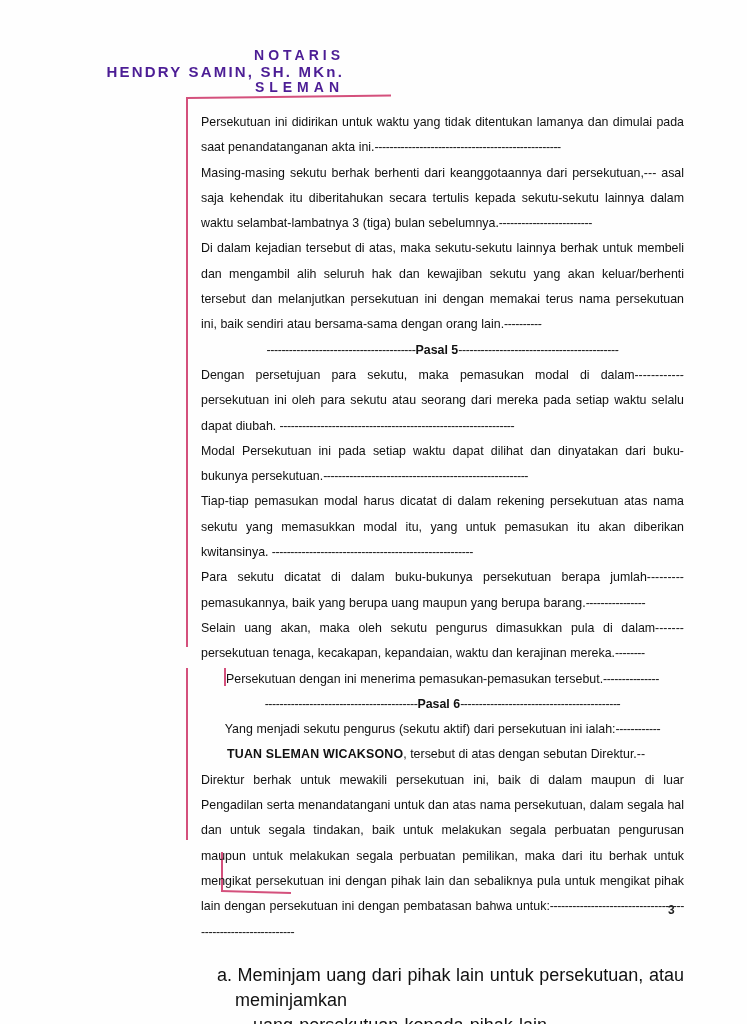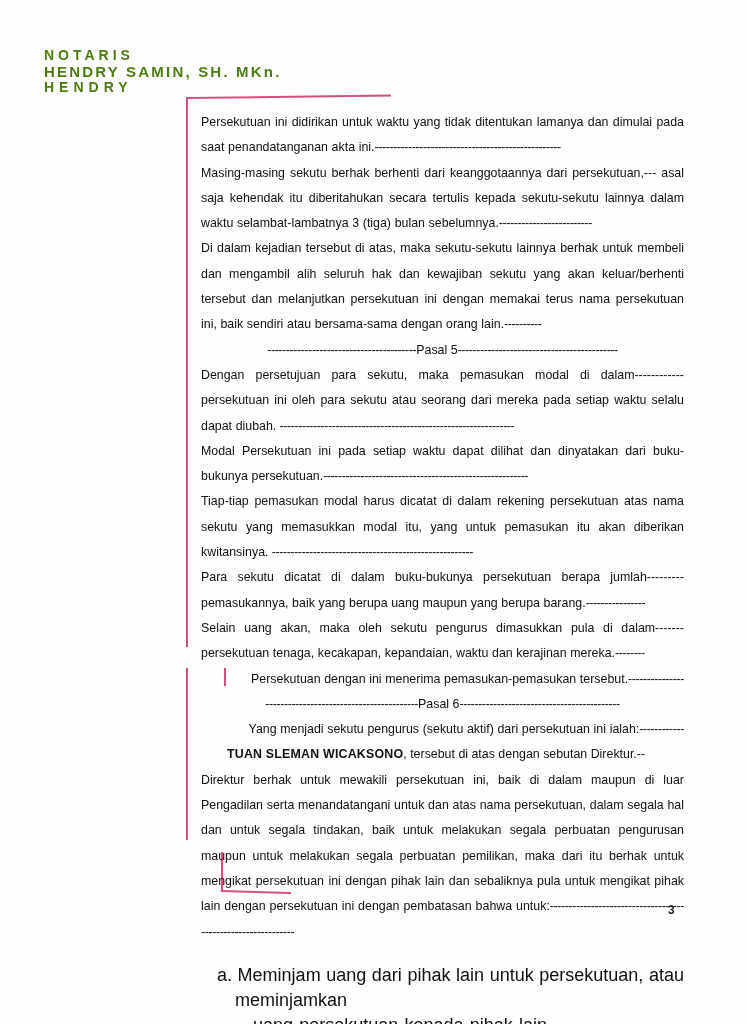--- a/index.html
+++ b/index.html
@@ -17,22 +17,22 @@
     font-family: "Liberation Sans", sans-serif;
     color: #111111;
   }
 
   
   #letterhead {
     position: absolute;
     left: 44px;
     top: 48px;
     width: 300px;
-    text-align: left;
-    color: #4d7c0f;
+    text-align: right;
+    color: #4c1d95;
     font-family: "Liberation Sans", sans-serif;
     font-weight: bold;
     line-height: 1.12;
     user-select: none;
   }
   #letterhead .lh-line1 {
     font-size: 14px;
     letter-spacing: 4px;
   }
   #letterhead .lh-line2 {
@@ -98,33 +98,33 @@
     width: 483px;
   }
   .para {
     font-size: 12.4px;
     line-height: 25.3px;
     text-align: justify;
     text-justify: inter-word;
     margin: 0;
     word-spacing: 0.2px;
   }
-  .para.flush { text-align: right; }
+  .para.flush { text-align: center; }
   .para .tail {
     letter-spacing: -0.4px;
   }
   .pasal {
     font-size: 12.4px;
     line-height: 25.3px;
     margin: 0;
     text-align: center;
     white-space: nowrap;
     overflow: hidden;
   }
-  .pasal b { font-weight: normal; }
+  .pasal b { font-weight: bold; }
   .pasal .dash {
     letter-spacing: -0.4px;
   }
   .name-line {
     font-size: 12.4px;
     line-height: 25.3px;
     margin: 0;
     text-align: justify;
     text-indent: 26px;
   }
@@ -149,21 +149,21 @@
   }
 </style>
 </head>
 <body>
 
 <div id="page">
 
   <div id="letterhead">
     <div class="lh-line1">NOTARIS</div>
     <div class="lh-line2">HENDRY SAMIN, SH. MKn.</div>
-    <div class="lh-line3">HENDRY</div>
+    <div class="lh-line3">SLEMAN</div>
   </div>
 
   <div class="pink-rule" id="top-rule"></div>
   <div class="pink-rule" id="margin-line-a"></div>
   <div class="pink-rule" id="margin-line-b"></div>
   <div class="pink-rule" id="name-tick"></div>
   <div class="pink-rule" id="bracket-vert"></div>
   <div class="pink-rule" id="bracket-horz"></div>
 
   <div id="body">

